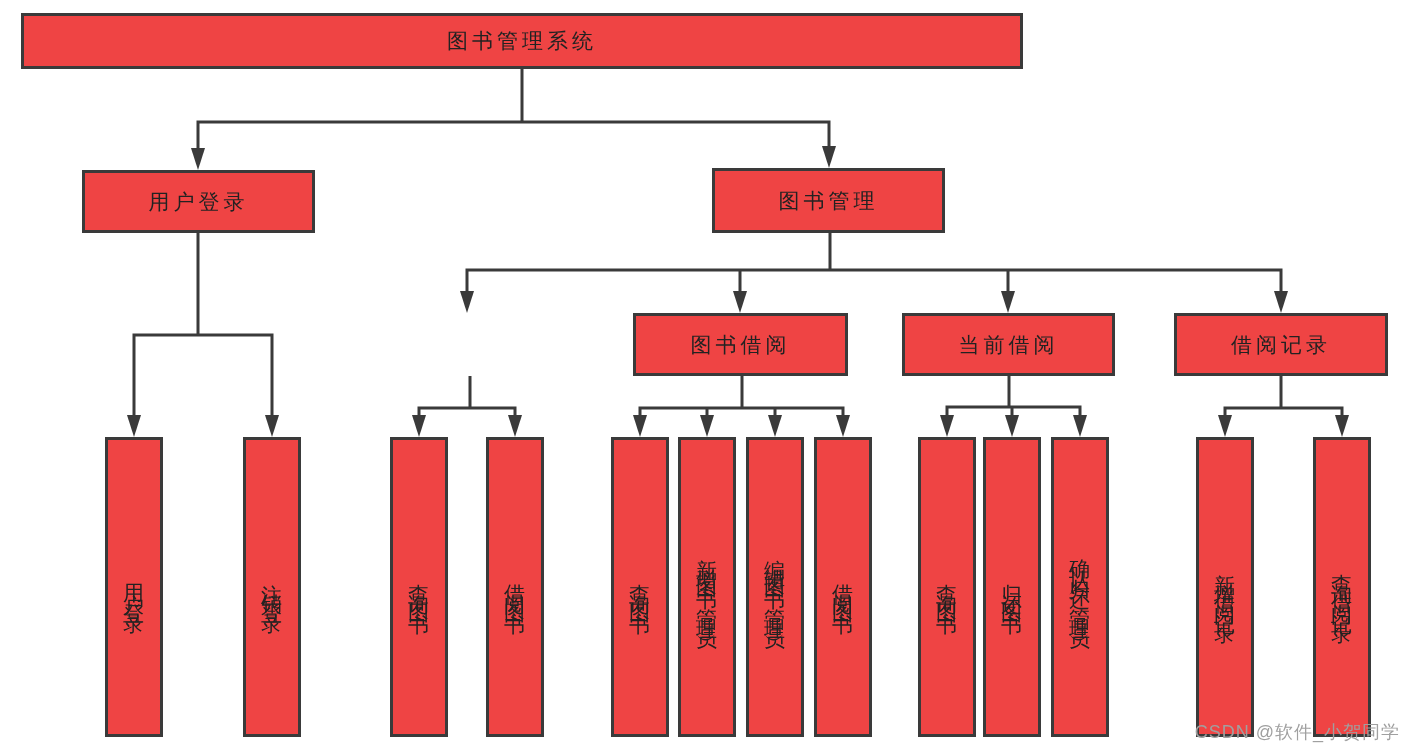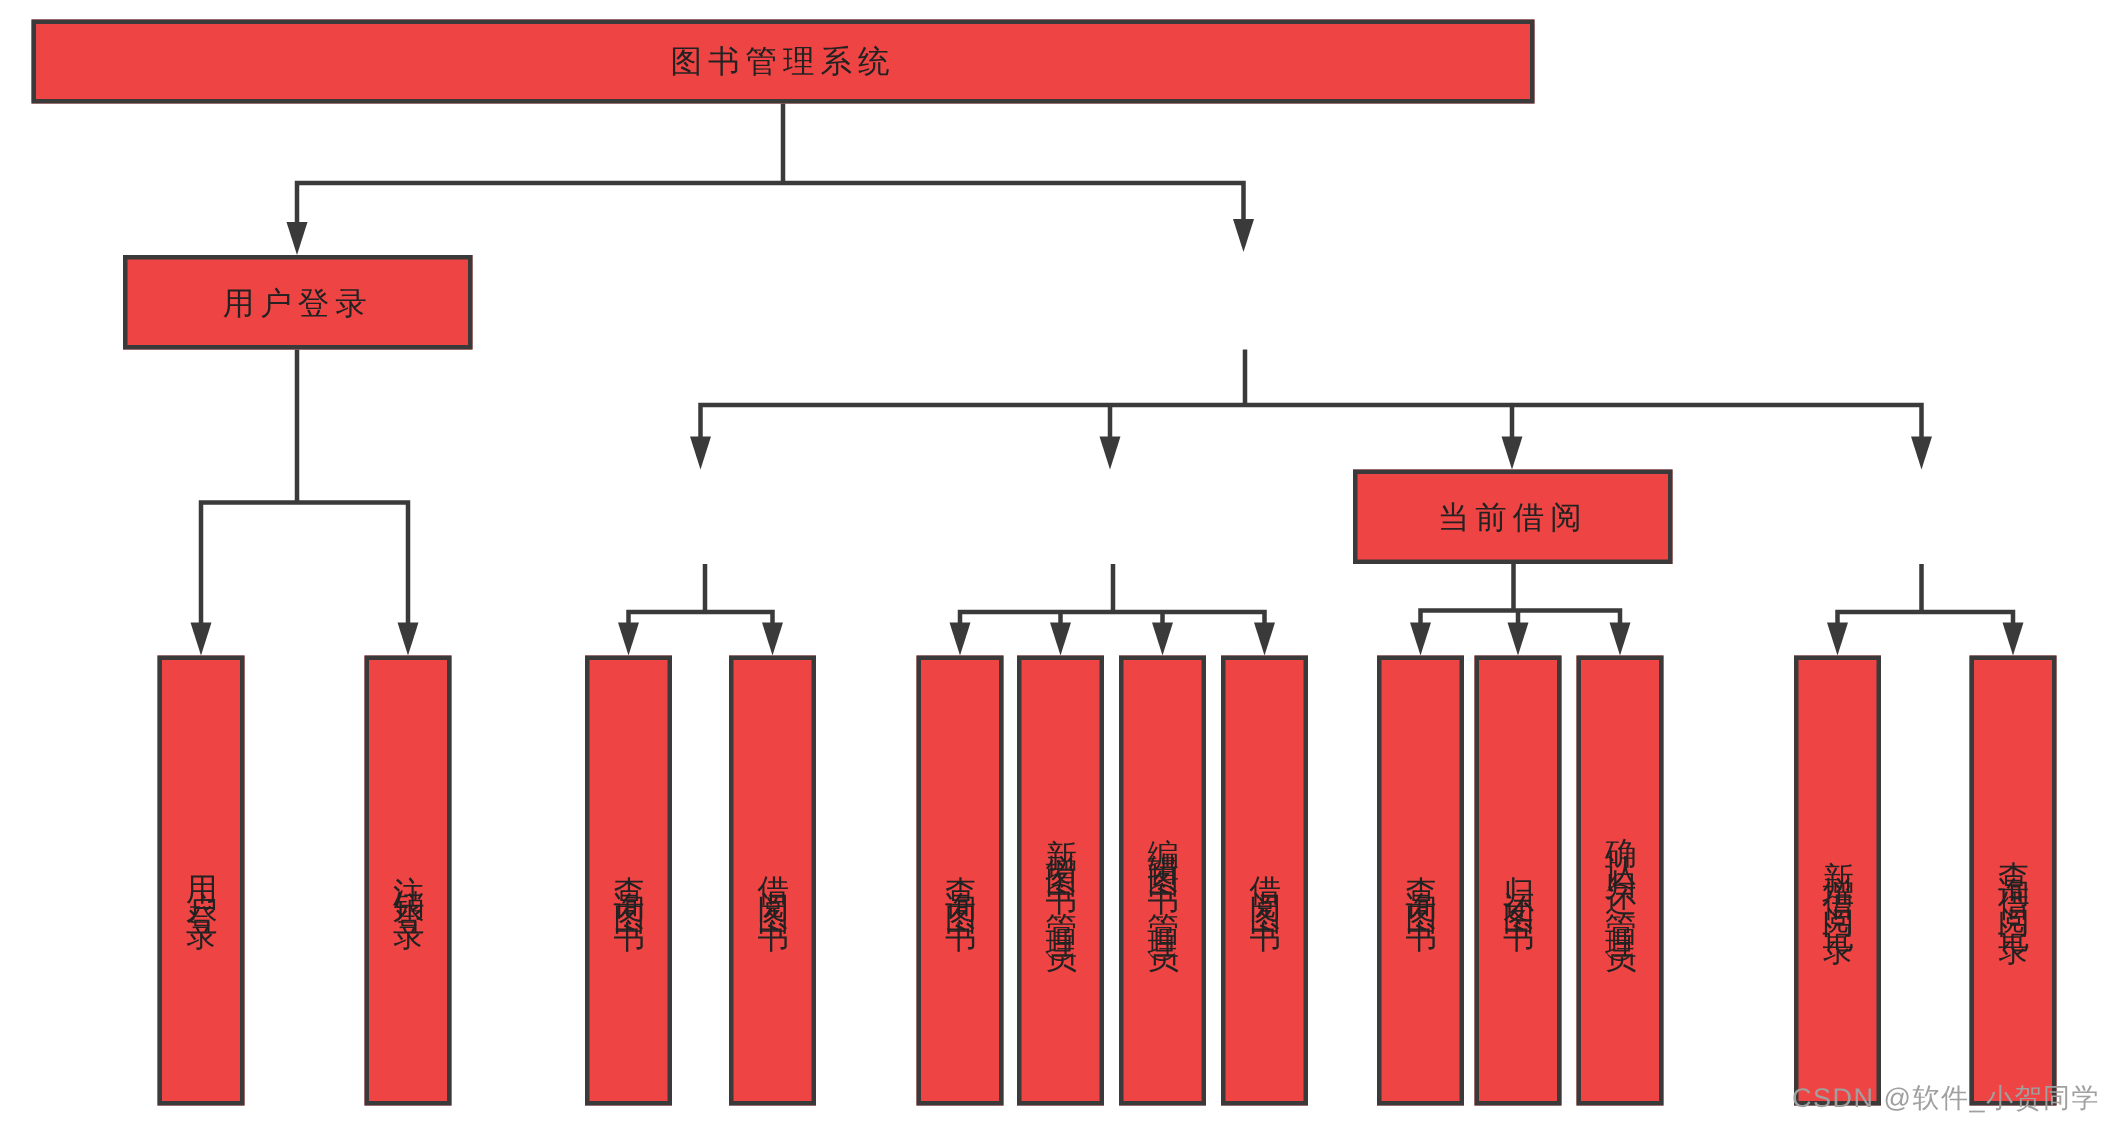--- a/index.html
+++ b/index.html
@@ -119,23 +119,32 @@
     </g>
   </svg>
 
   <div class="node root-box">
     <span class="hlabel">图书管理系统</span>
   </div>
 
   <div class="node box-login">
     <span class="hlabel">用户登录</span>
   </div>
+  <div class="node box-mgmt">
+    <span class="hlabel">图书管理</span>
+  </div>
 
+  <div class="node l3 box-borrow">
+    <span class="hlabel">图书借阅</span>
+  </div>
   <div class="node l3 box-current">
     <span class="hlabel">当前借阅</span>
+  </div>
+  <div class="node l3 box-records">
+    <span class="hlabel">借阅记录</span>
   </div>
 
   <div class="node leaf lf-user-login">
     <span class="vlabel">用户登录</span>
   </div>
   <div class="node leaf lf-logout">
     <span class="vlabel">注销登录</span>
   </div>
   <div class="node leaf lf-nb-query">
     <span class="vlabel">查询图书</span>

